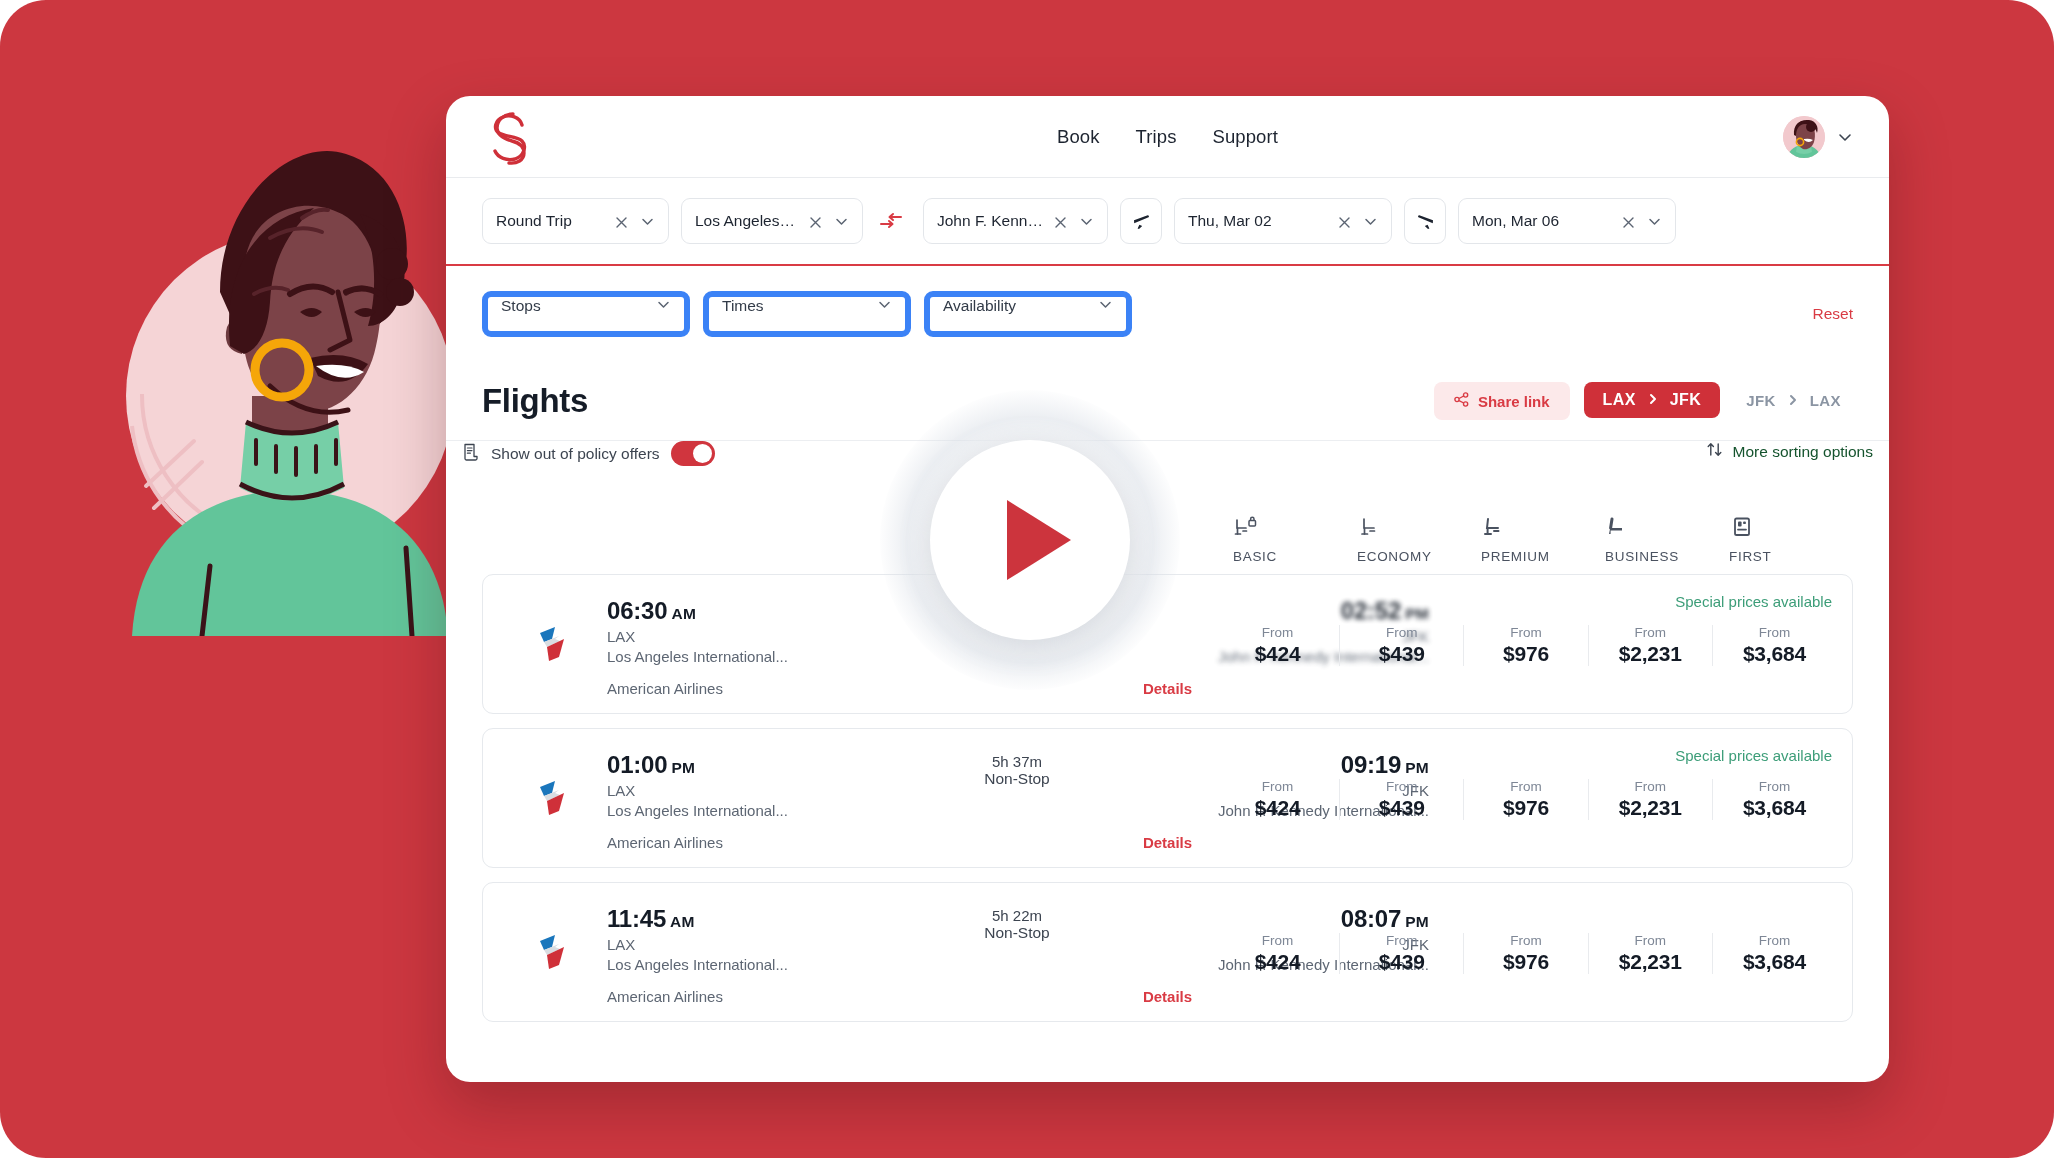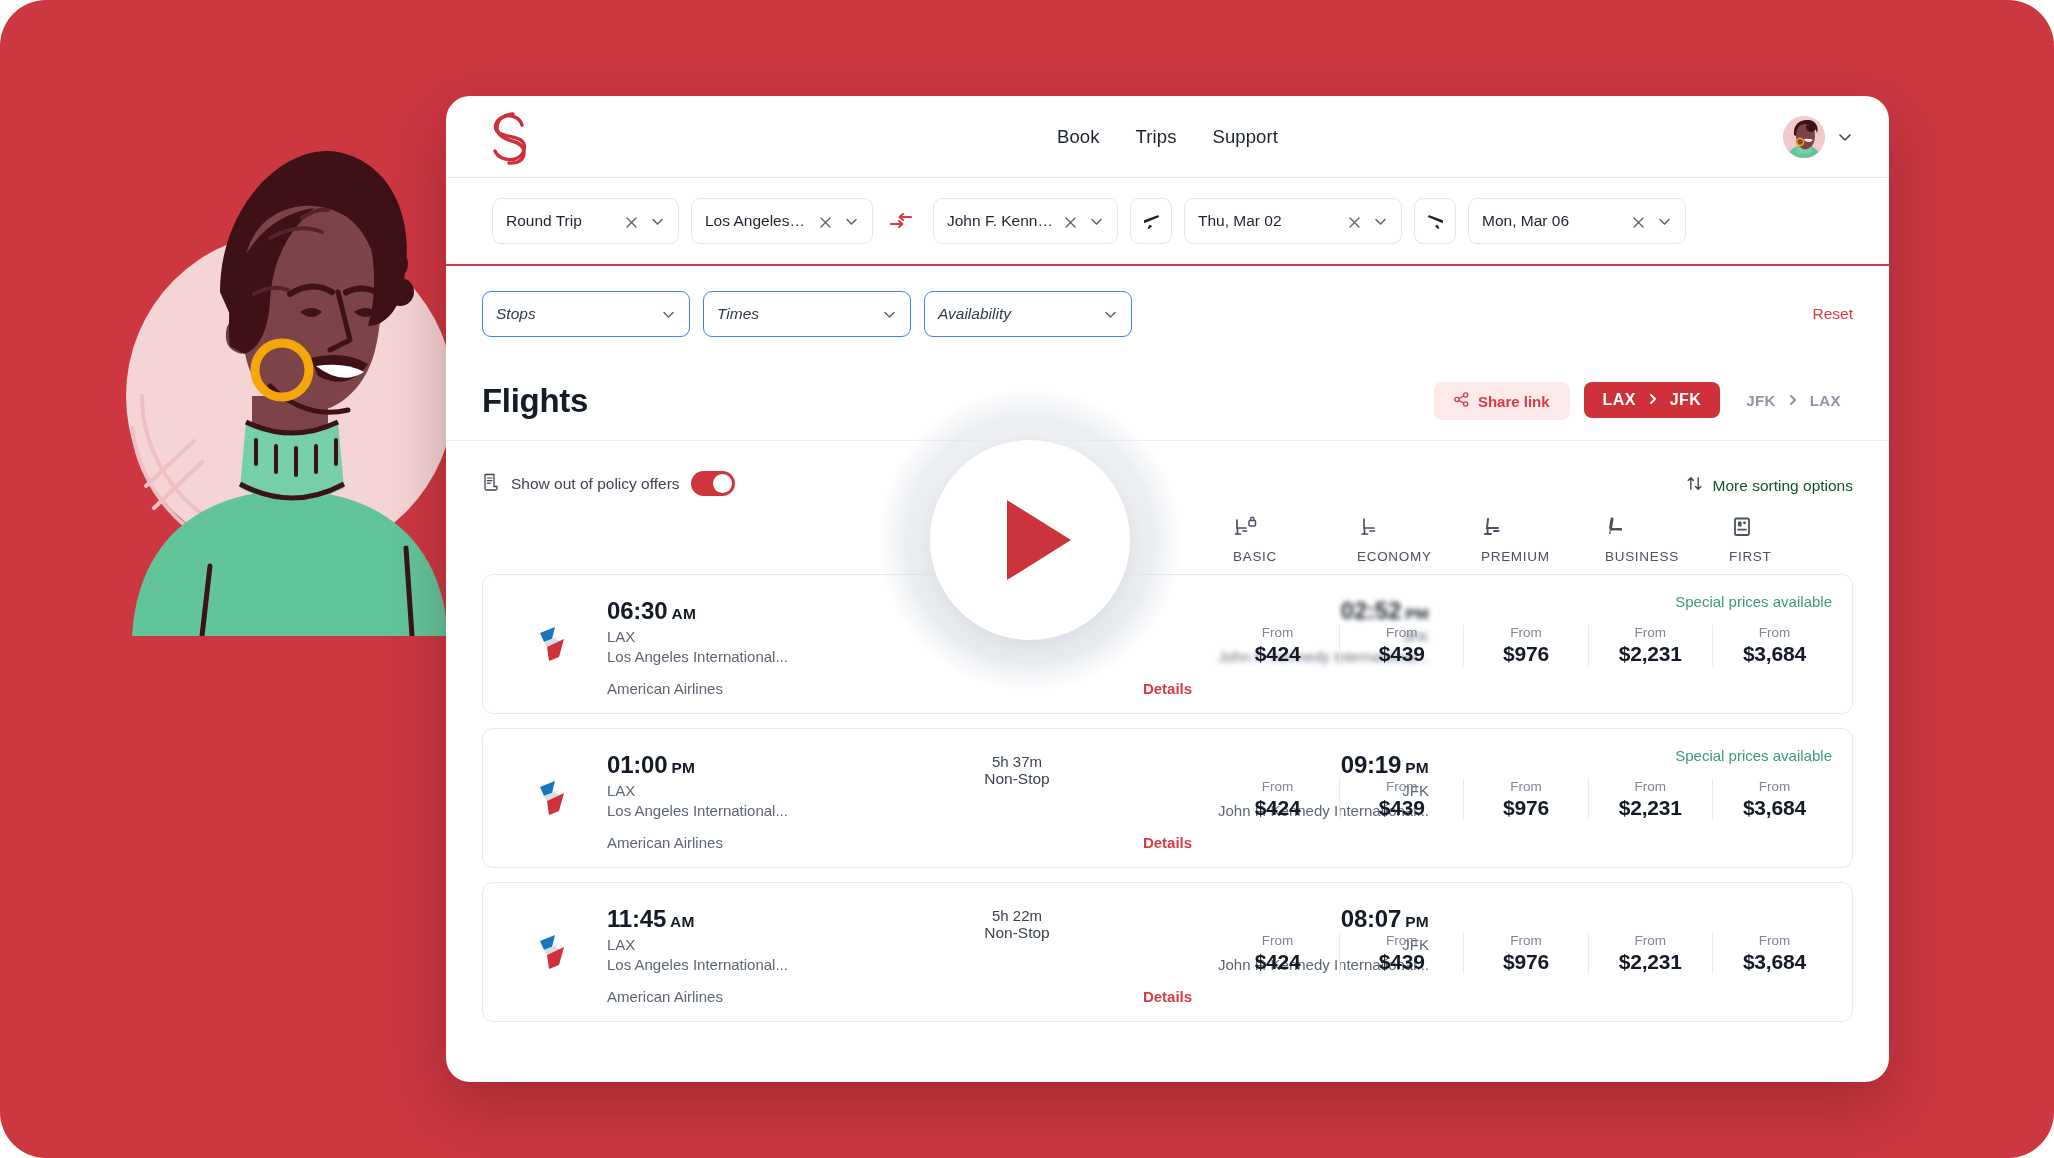--- a/index.html
+++ b/index.html
@@ -82,21 +82,20 @@
   .field {
     height: 46px;
     border: 1px solid #e3e6ea;
     border-radius: 9px;
     background: #fff;
     display: flex; align-items: center;
     padding: 0 13px;
     font-size: 15.5px;
     color: #1d2430;
     position: relative;
-    margin-left: 10px;
   }
   .field .fval {
     flex: 1;
     white-space: nowrap; overflow: hidden; text-overflow: ellipsis;
   }
   .field .acts { display: flex; align-items: center; gap: 12px; margin-left: 10px; color:#5b6472; }
   .x-ic { width: 13px; height: 13px; }
   .chev { width: 15px; height: 15px; }
   .f-trip  { width: 187px; }
   .f-from  { width: 182px; margin-left: 12px; }
@@ -119,24 +118,24 @@
   
   .filter-row {
     position: relative;
     height: 96px;
     display:flex; align-items:center;
     padding: 0 36px;
     gap: 13px;
   }
   .filt {
     width: 208px; height: 46px;
-    border: 1px solid #3b82f6; border-radius: 9px;
-    display:flex; align-items:center; justify-content:space-between;
+    border: 6px solid #3b82f6; border-radius: 9px;
+    display:flex; align-items:flex-start; justify-content:space-between;
     padding: 0 13px;
-    font-size: 15.5px; color:#323b48; background:#fff;font-style:italic;
+    font-size: 15.5px; color:#323b48; background:#fff;
   }
   .reset {
     margin-left: auto;
     color:#d93b44; font-size: 15.5px;
   }
 
   
   .title-row {
     position: relative;
     height: 78px;
@@ -160,21 +159,21 @@
   .route-pill-off {
     height: 36px; padding: 0 12px;
     color:#8b95a3; border-radius:8px;
     display:flex; align-items:center; gap:11px;
     font-size:15px; font-weight:600; letter-spacing:.4px;
   }
 
   
   .toggle-row {
     position:relative; height: 56px;
-    display:flex; align-items:flex-end; padding: 0 36px;
+    display:flex; align-items:flex-start; padding: 0 16px;
     border-top: 1px solid #eceef1;
   }
   .toggle-left { display:flex; align-items:center; gap:11px; }
   .toggle-left .lbl { font-size: 15.5px; color:#3c4450; }
   .switch {
     width: 44px; height: 25px; border-radius: 13px;
     background:#d0353e; position:relative;
   }
   .switch .knob {
     position:absolute; right:3px; top:3px;

